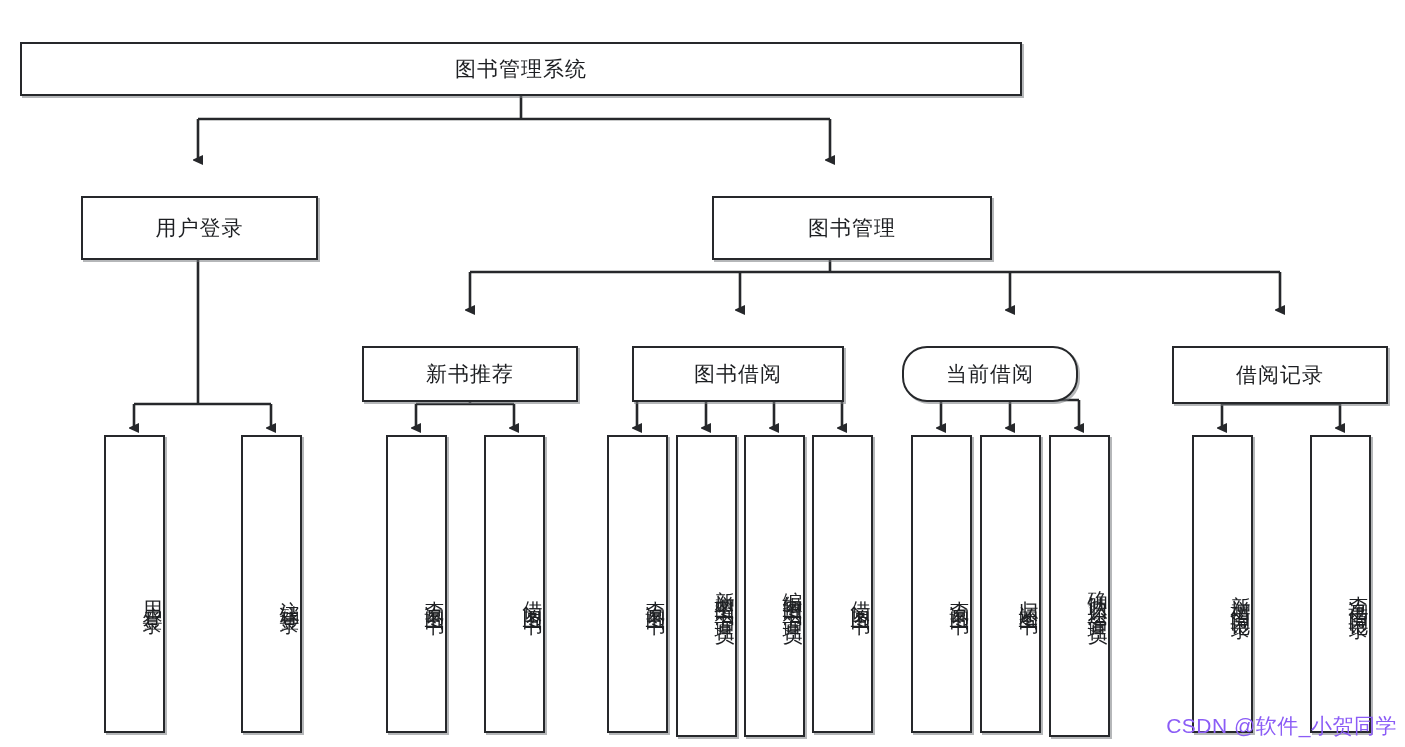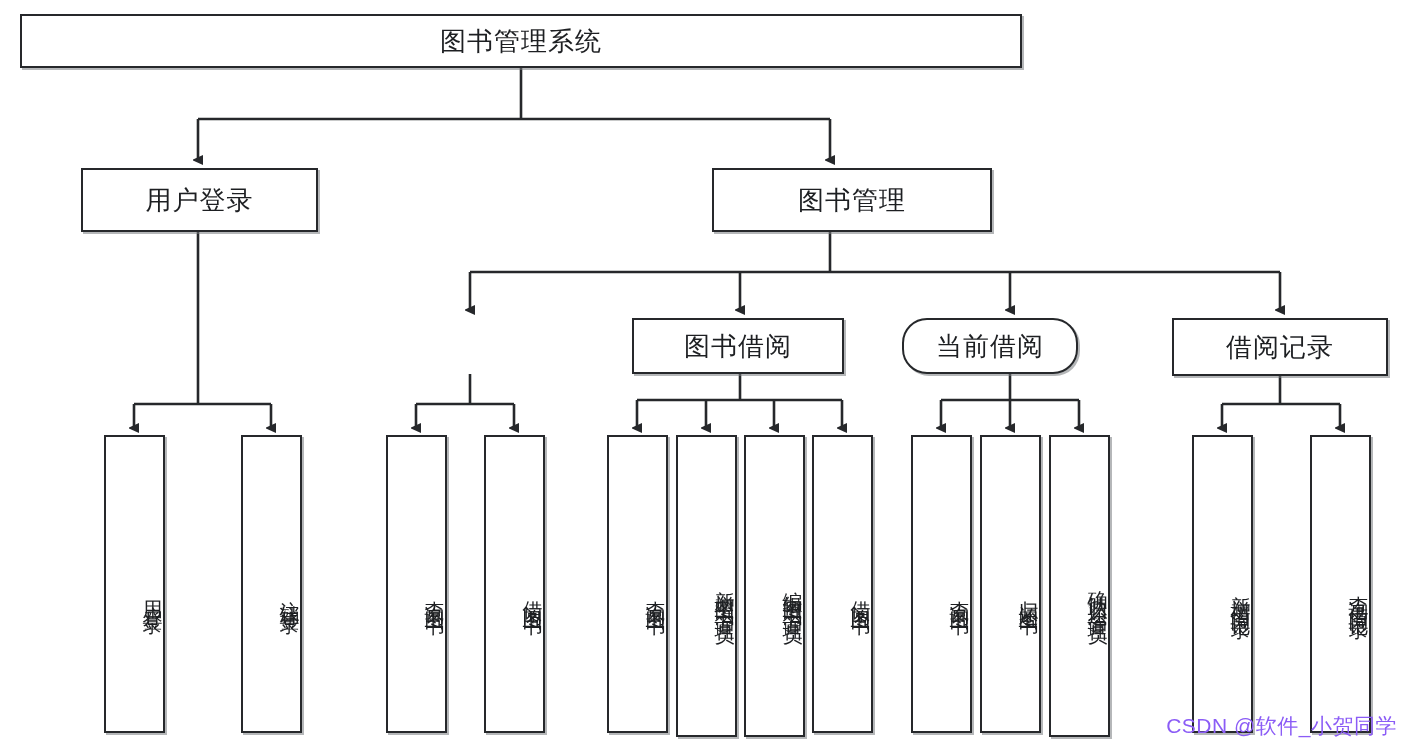--- a/index.html
+++ b/index.html
@@ -28,22 +28,23 @@
     box-sizing: border-box;
     border: 2px solid #26282b;
     background: #ffffff;
     box-shadow: 2px 2px 0 rgba(120,124,128,0.55);
     display: flex;
     align-items: center;
     justify-content: center;
     color: #1d1f22;
   }
   .node.horiz {
-    font-size: 26px;
+    font-size: 21px;
     letter-spacing: 1px;
+    margin-top: 28px;
   }
   .node.vert {
     writing-mode: vertical-rl;
     text-orientation: upright;
     font-size: 20px;
     letter-spacing: 5px;
     align-items: flex-start;
     justify-content: center;
     padding-top: 22px;
   }
@@ -125,20 +126,23 @@
     <span>图书管理系统</span>
   </div>
 
   <div class="node horiz" style="left:81px; top:168px; width:237px; height:64px;">
     <span>用户登录</span>
   </div>
   <div class="node horiz" style="left:712px; top:168px; width:280px; height:64px;">
     <span>图书管理</span>
   </div>
 
+  <div class="node horiz" style="left:362px; top:318px; width:216px; height:56px;">
+    <span>新书推荐</span>
+  </div>
   <div class="node horiz" style="left:632px; top:318px; width:212px; height:56px;">
     <span>图书借阅</span>
   </div>
   <div class="node horiz" style="left:902px; top:318px; width:176px; height:56px;border-radius:25px;">
     <span>当前借阅</span>
   </div>
   <div class="node horiz" style="left:1172px; top:318px; width:216px; height:58px;">
     <span>借阅记录</span>
   </div>
 

